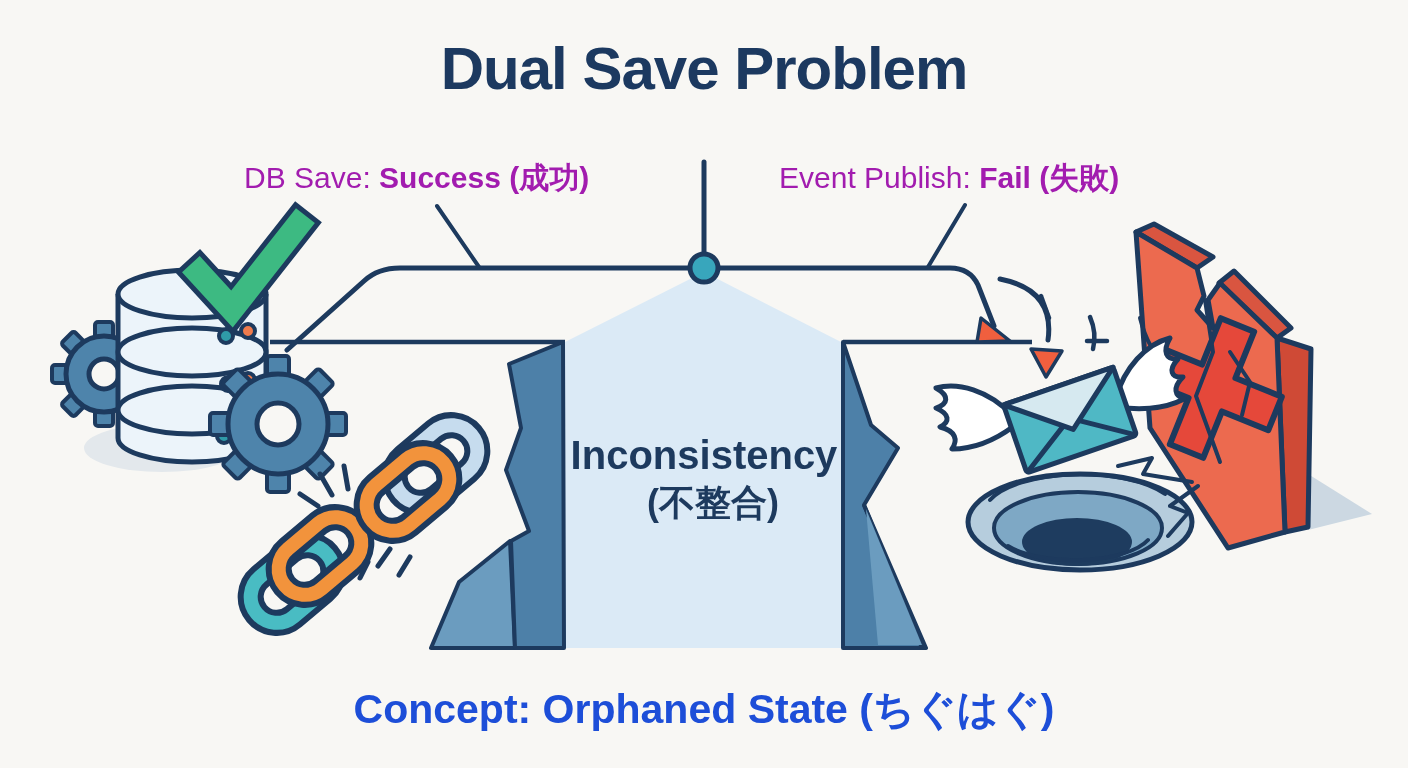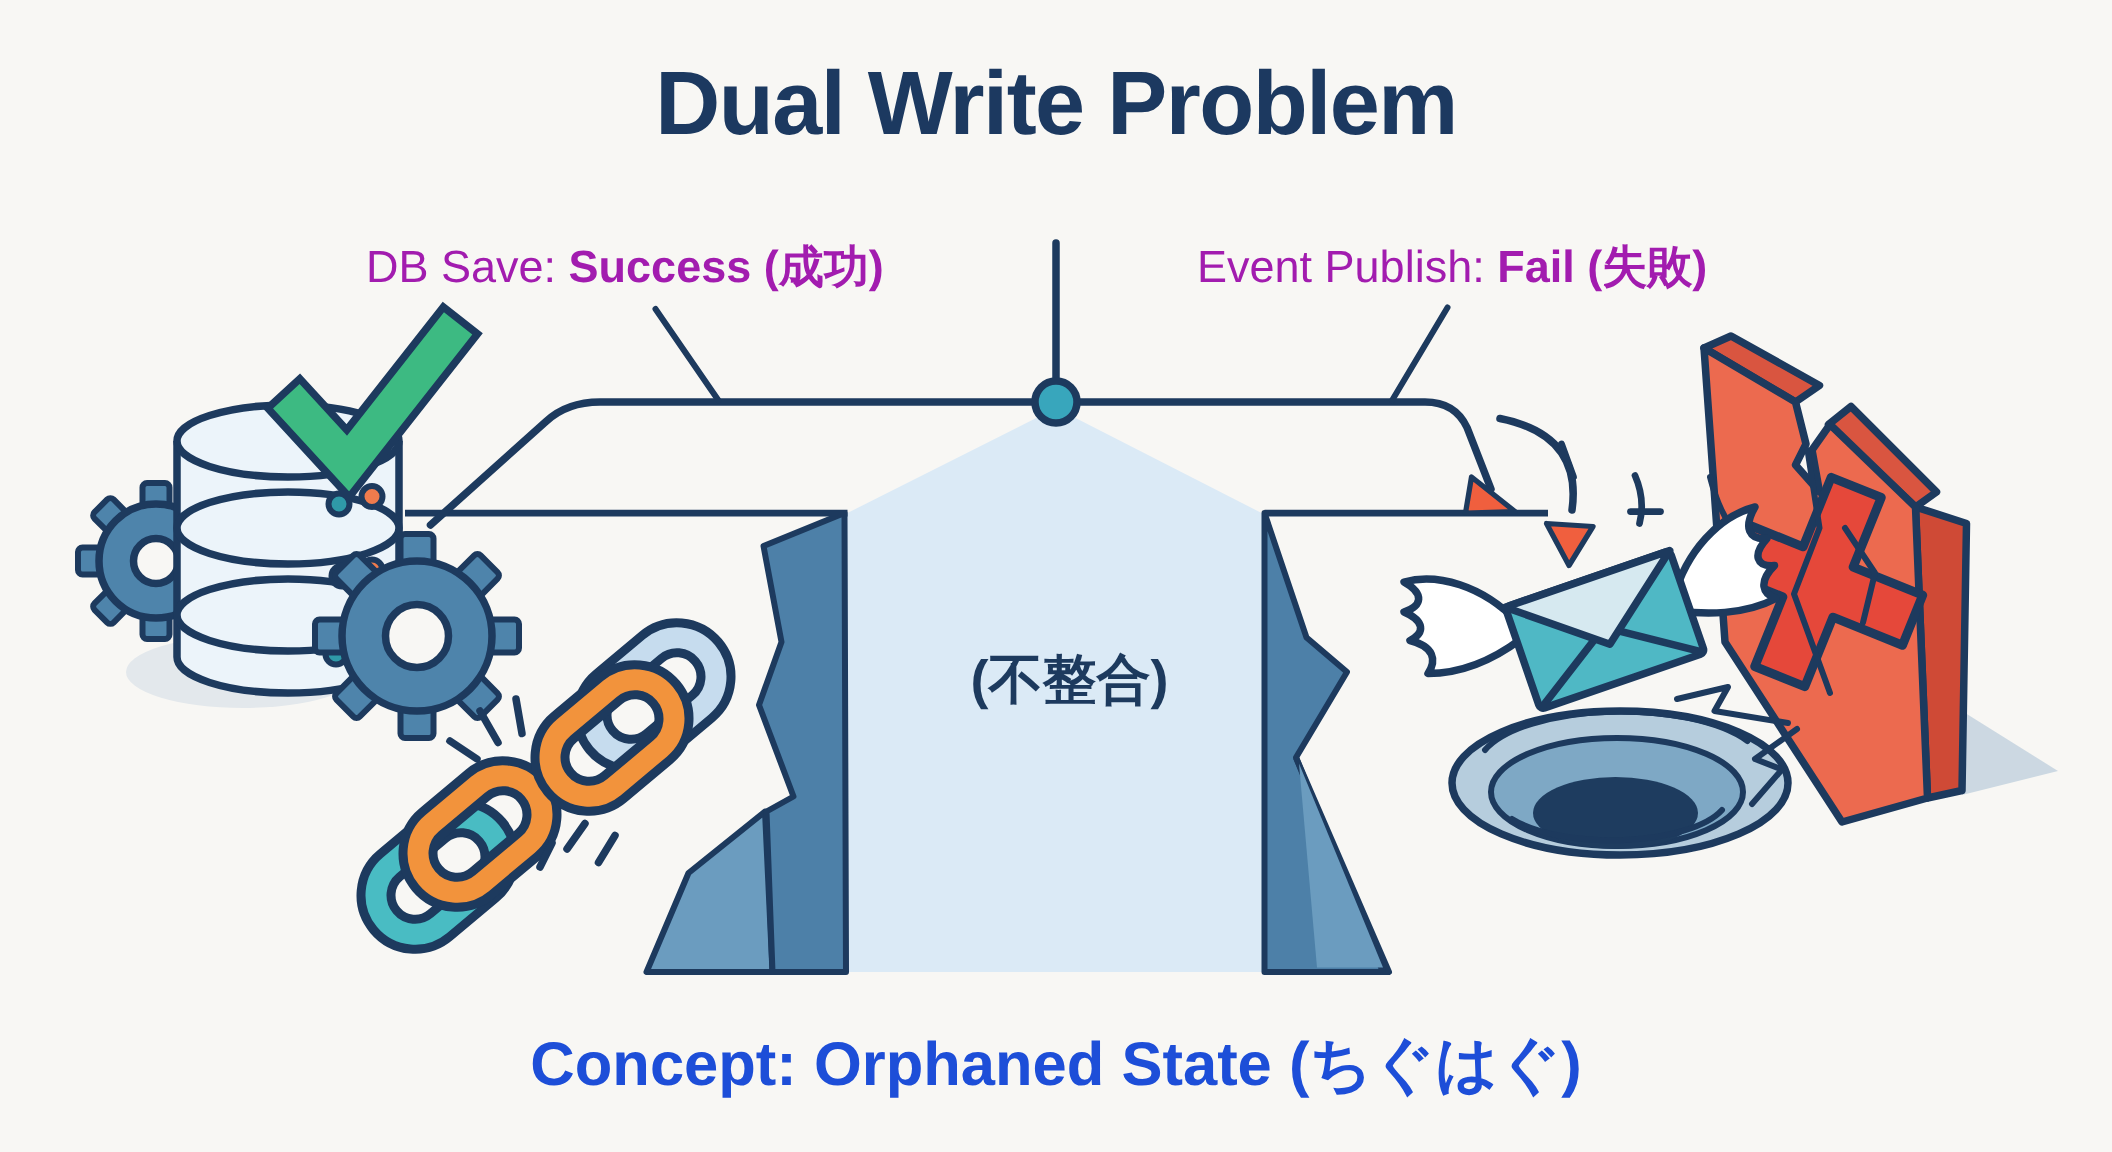--- a/index.html
+++ b/index.html
@@ -10,21 +10,21 @@
   }
   .stage svg{position:absolute;left:0;top:0;}
   .txt{position:absolute;color:#a21caf;white-space:nowrap;}
   .title{
     top:34px;left:0;width:100%;text-align:center;
     font-size:60px;font-weight:700;color:#1c3960;letter-spacing:-1px;
   }
   .callout{top:158px;font-size:30px;font-weight:400;}
   .callout b{font-weight:700;}
   .callout-left{left:244px;}
-  .callout-right{left:798px;}
+  .callout-right{left:779px;}
   .gap-label{
     top:430px;left:0;width:100%;text-align:center;
     font-weight:700;color:#1d3a5e;line-height:1.25;
   }
   .gap-label .l1{font-size:40px;}
   .gap-label .l2{font-size:36px;padding-left:18px;}
   .caption{
     top:682px;left:0;width:100%;text-align:center;
     font-size:41px;font-weight:700;color:#1d4ed8;
   }
@@ -182,25 +182,26 @@
     <polygon points="1062,351 1031,349 1046,377" fill="#f05f3e" stroke="#1d3a5e" stroke-width="3.5" stroke-linejoin="round"></polygon>
     <g stroke="#1d3a5e" stroke-width="4.5" fill="none" stroke-linecap="round">
       <path d="M1041,296 L1049,318"></path>
       <path d="M1090,317 Q1097,333 1093,349"></path>
       <path d="M1087,341 L1107,341"></path>
     </g>
   </g>
 
 </svg>
 
-<div class="txt title">Dual Write Problem</div>
+<div class="txt title">Dual Save Problem</div>
 
 <div class="txt callout callout-left"><span>DB Save: </span><b>Success (成功)</b></div>
 
 <div class="txt callout callout-right"><span>Event Publish: </span><b>Fail (失敗)</b></div>
 
 <div class="txt gap-label">
+  <div class="l1">Inconsistency</div>
   <div class="l2">(不整合)</div>
 </div>
 
 <div class="txt caption">Concept: Orphaned State (ちぐはぐ)</div>
 
 </div>
 
 </body></html>

